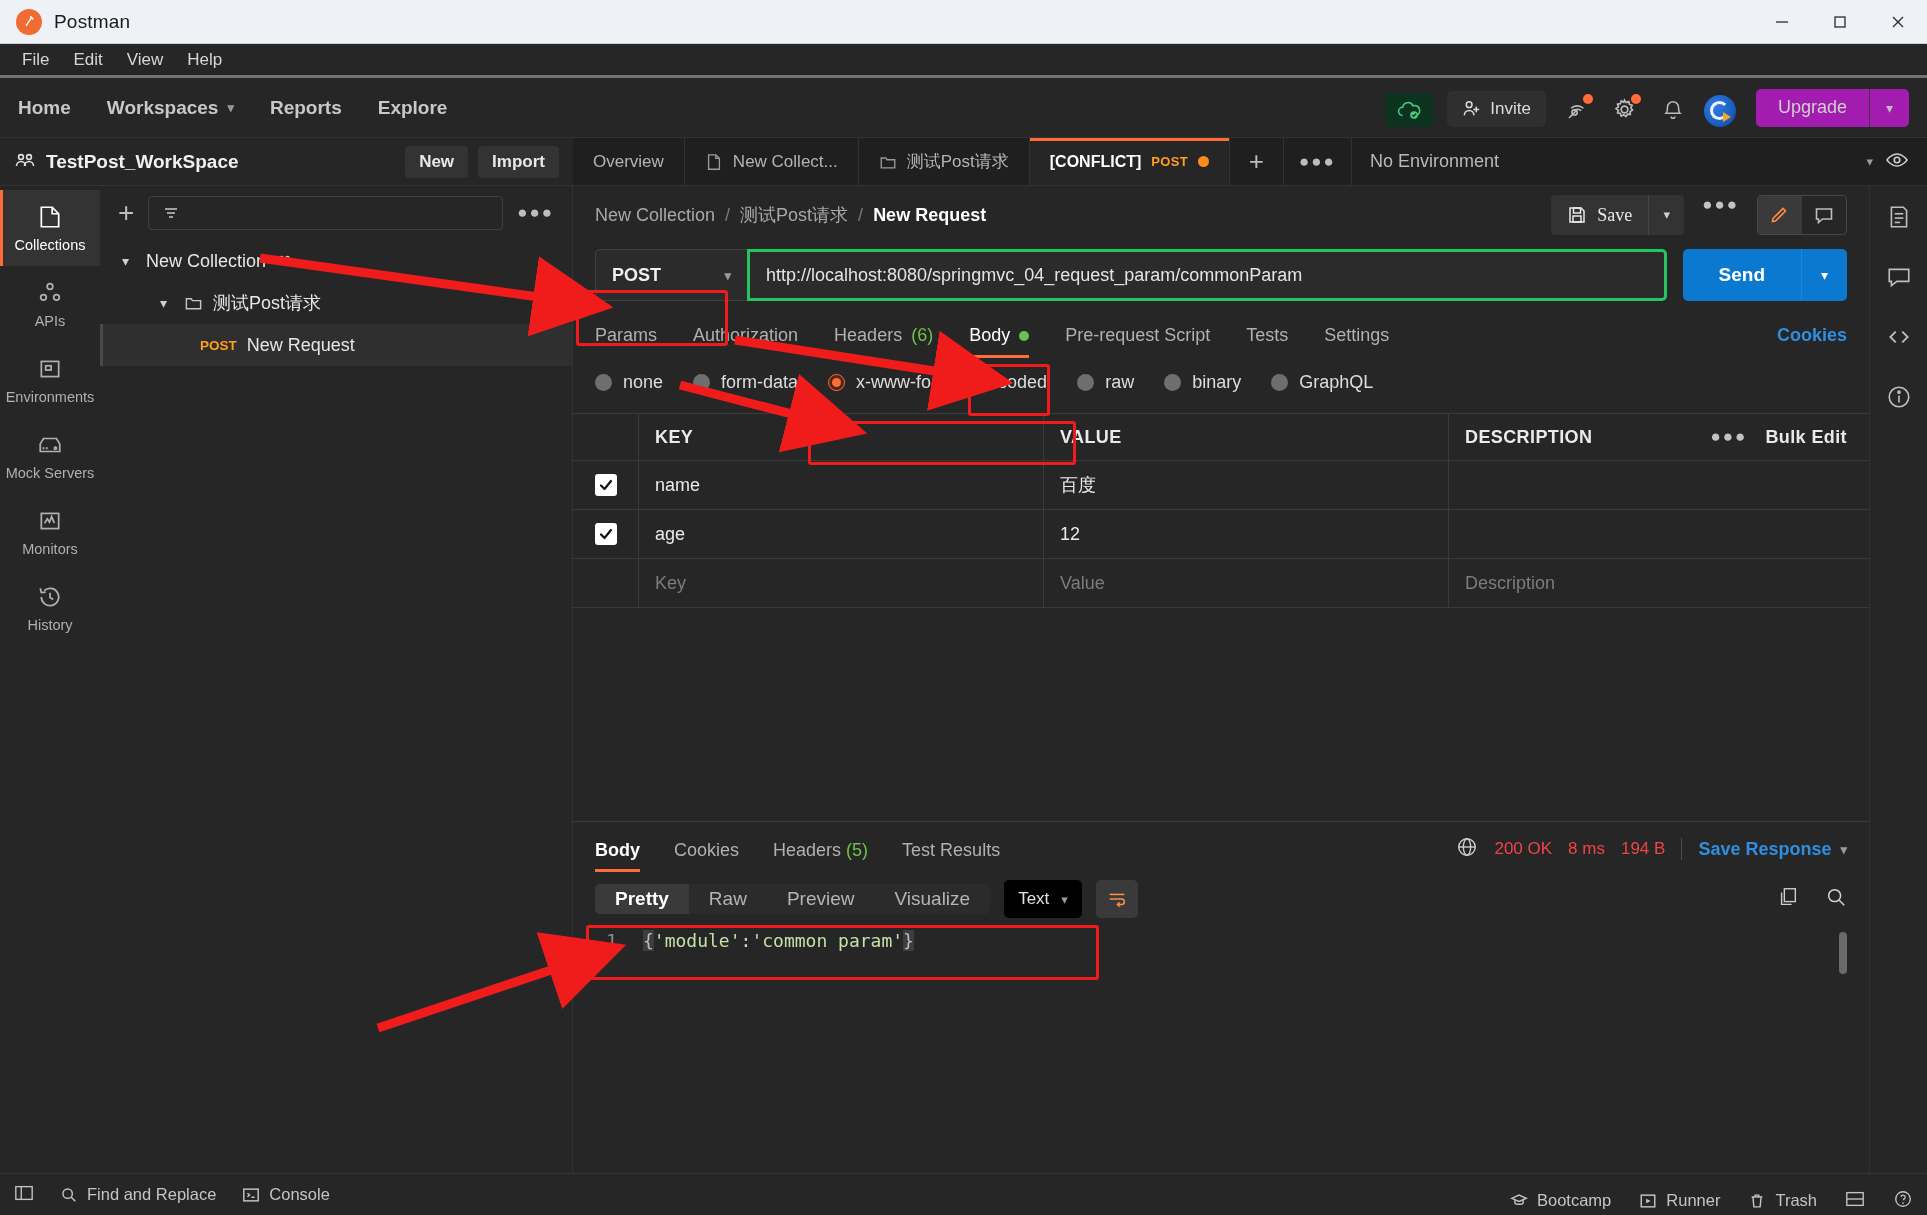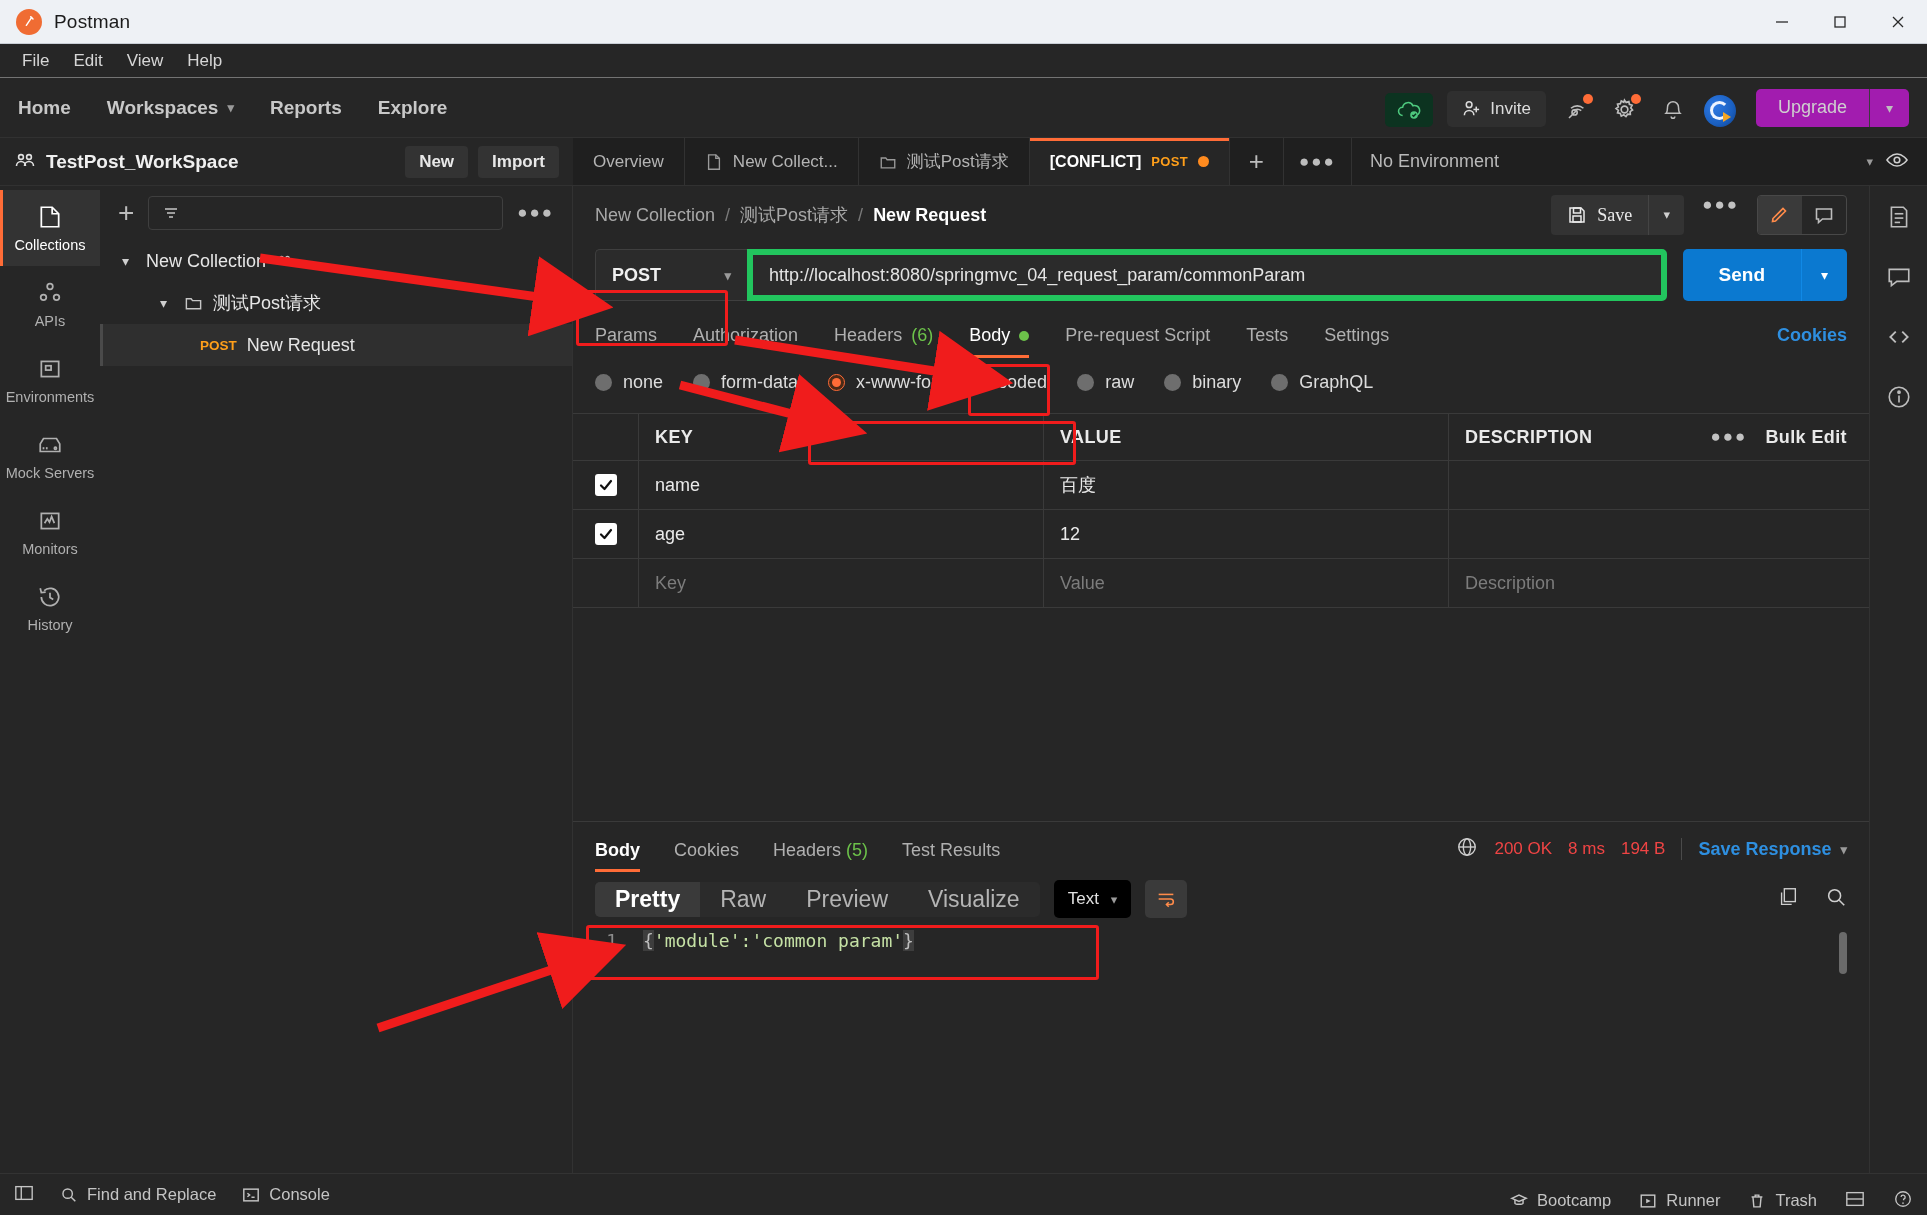--- a/index.html
+++ b/index.html
@@ -27,21 +27,21 @@
   .titlebar .title { font-size: 19px; letter-spacing: .2px; }
   .titlebar .winbtns { margin-left: auto; display: flex; height: 44px; }
   .winbtn {
     width: 58px; height: 44px; display: flex; align-items: center; justify-content: center;
     color: #2a2a2a;
   }
 
   
   .menubar {
     height: 34px; background: #262626; display: flex; align-items: center;
-    padding-left: 10px; flex: none; border-bottom: 1px solid #737373;
+    padding-left: 10px; flex: none; border-bottom: 3px solid #737373;
   }
   .menuitem { font-size: 17px; color: #d6d6d6; padding: 3px 12px; border-radius: 3px; }
 
   
   .topnav {
     height: 60px; background: #262626; display: flex; align-items: center;
     flex: none; padding: 0 18px; border-bottom: 1px solid #313131;
   }
   .navlink {
     font-size: 19px; color: #c8c8c8; font-weight: bold;
@@ -146,21 +146,21 @@
   .togglegrp .tg { width: 44px; height: 38px; display: flex; align-items: center; justify-content: center; color: #bdbdbd; }
   .togglegrp .tg.on { background: #3a3a3a; color: #ff8b4a; }
 
   .urlrow { display: flex; align-items: center; padding: 0 22px; gap: 0; height: 62px; }
   .methodsel {
     width: 152px; height: 52px; background: #2b2b2b; border: 1px solid #3f3f3f; border-right: none;
     border-radius: 5px 0 0 5px; display: flex; align-items: center; justify-content: space-between;
     padding: 0 16px; font-size: 18px; font-weight: bold; color: #f0f0f0;
   }
   .urlinput {
-    flex: 1; height: 52px; background: #2b2b2b; border: 6px solid #22c55e;
+    flex: 1; height: 52px; background: #2b2b2b; border: 3px solid #22c55e;
     display: flex; align-items: center; padding: 0 16px; font-size: 18px; color: #e4e4e4;
     border-radius: 0 5px 5px 0;
   }
   .sendwrap { display: flex; margin-left: 16px; }
   .sendbtn { height: 52px; background: #0b79d0; color: #fff; font-size: 19px; font-weight: bold;
     display: flex; align-items: center; padding: 0 36px; border-radius: 5px 0 0 5px; }
   .sendchev { height: 52px; width: 46px; background: #0b79d0; color: #fff; border-radius: 0 5px 5px 0;
     border-left: 1px solid #1189e6; display: flex; align-items: center; justify-content: center; font-size: 14px; }
 
   .reqtabs { display: flex; align-items: flex-end; gap: 36px; padding: 14px 22px 0 22px; height: 52px; }
@@ -202,21 +202,21 @@
   .restab.active::after { content: ""; position: absolute; left: 0; right: 0; bottom: 0; height: 3px; background: #ff6c37; }
   .restab .cnt { color: #6cc24a; }
   .resmeta { margin-left: auto; display: flex; align-items: center; gap: 16px; padding-bottom: 10px; }
   .resmeta .globe { color: #cfcfcf; }
   .resmeta .stat { color: #ef4444; font-size: 17px; }
   .resmeta .divider { width: 1px; height: 22px; background: #4a4a4a; }
   .resmeta .save { color: #2e8fe0; font-size: 18px; font-weight: bold; display: flex; align-items: center; gap: 9px; }
 
   .resctl { display: flex; align-items: center; gap: 0; padding: 8px 22px 0 22px; }
   .segwrap { display: flex; background: #2b2b2b; border-radius: 5px; overflow: hidden; }
-  .seg { padding: 4px 20px; font-size: 23px; color: #b4b4b4; }
+  .seg { padding: 4px 20px; font-size: 19px; color: #b4b4b4; }
   .seg.on { background: #3a3a3a; color: #fff; font-weight: bold; }
   .textsel { margin-left: 14px; background: #000000; border-radius: 5px; padding: 9px 14px; display: flex; align-items: center; gap: 12px; font-size: 17px; color: #e0e0e0; }
   .wrapbtn { margin-left: 14px; width: 42px; height: 38px; background: #3a3a3a; border-radius: 5px; display: flex; align-items: center; justify-content: center; color: #ff8b4a; }
   .resright { margin-left: auto; display: flex; align-items: center; gap: 26px; color: #cfcfcf; }
 
   .resbody { flex: 1; position: relative; padding: 12px 22px 0 22px; min-height: 0; }
   .codeline { display: flex; align-items: center; gap: 26px; font-family: "DejaVu Sans Mono", monospace; font-size: 18px; }
   .lnum { color: #8c8c8c; width: 22px; text-align: right; }
   .ctext { color: #e6e6e6; }
   .ctext .brace { color: #bdbdbd; background: #3d3d3d; }

